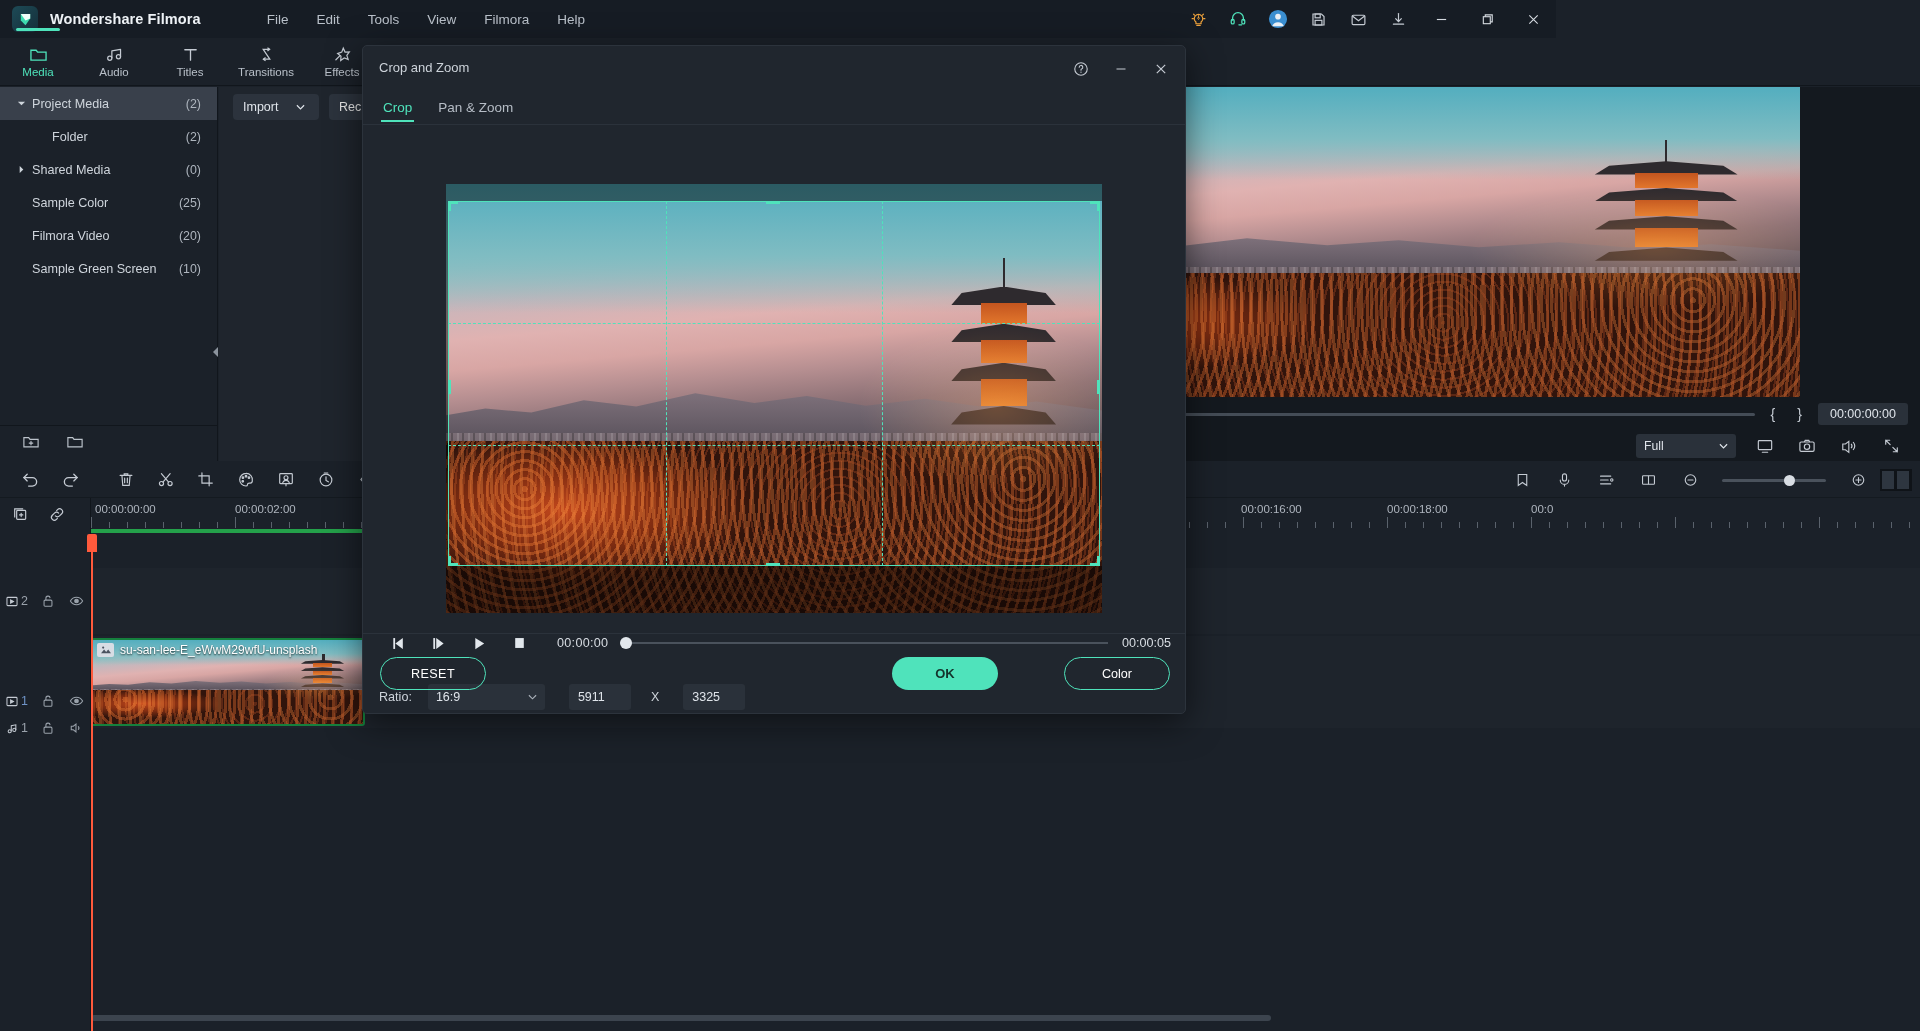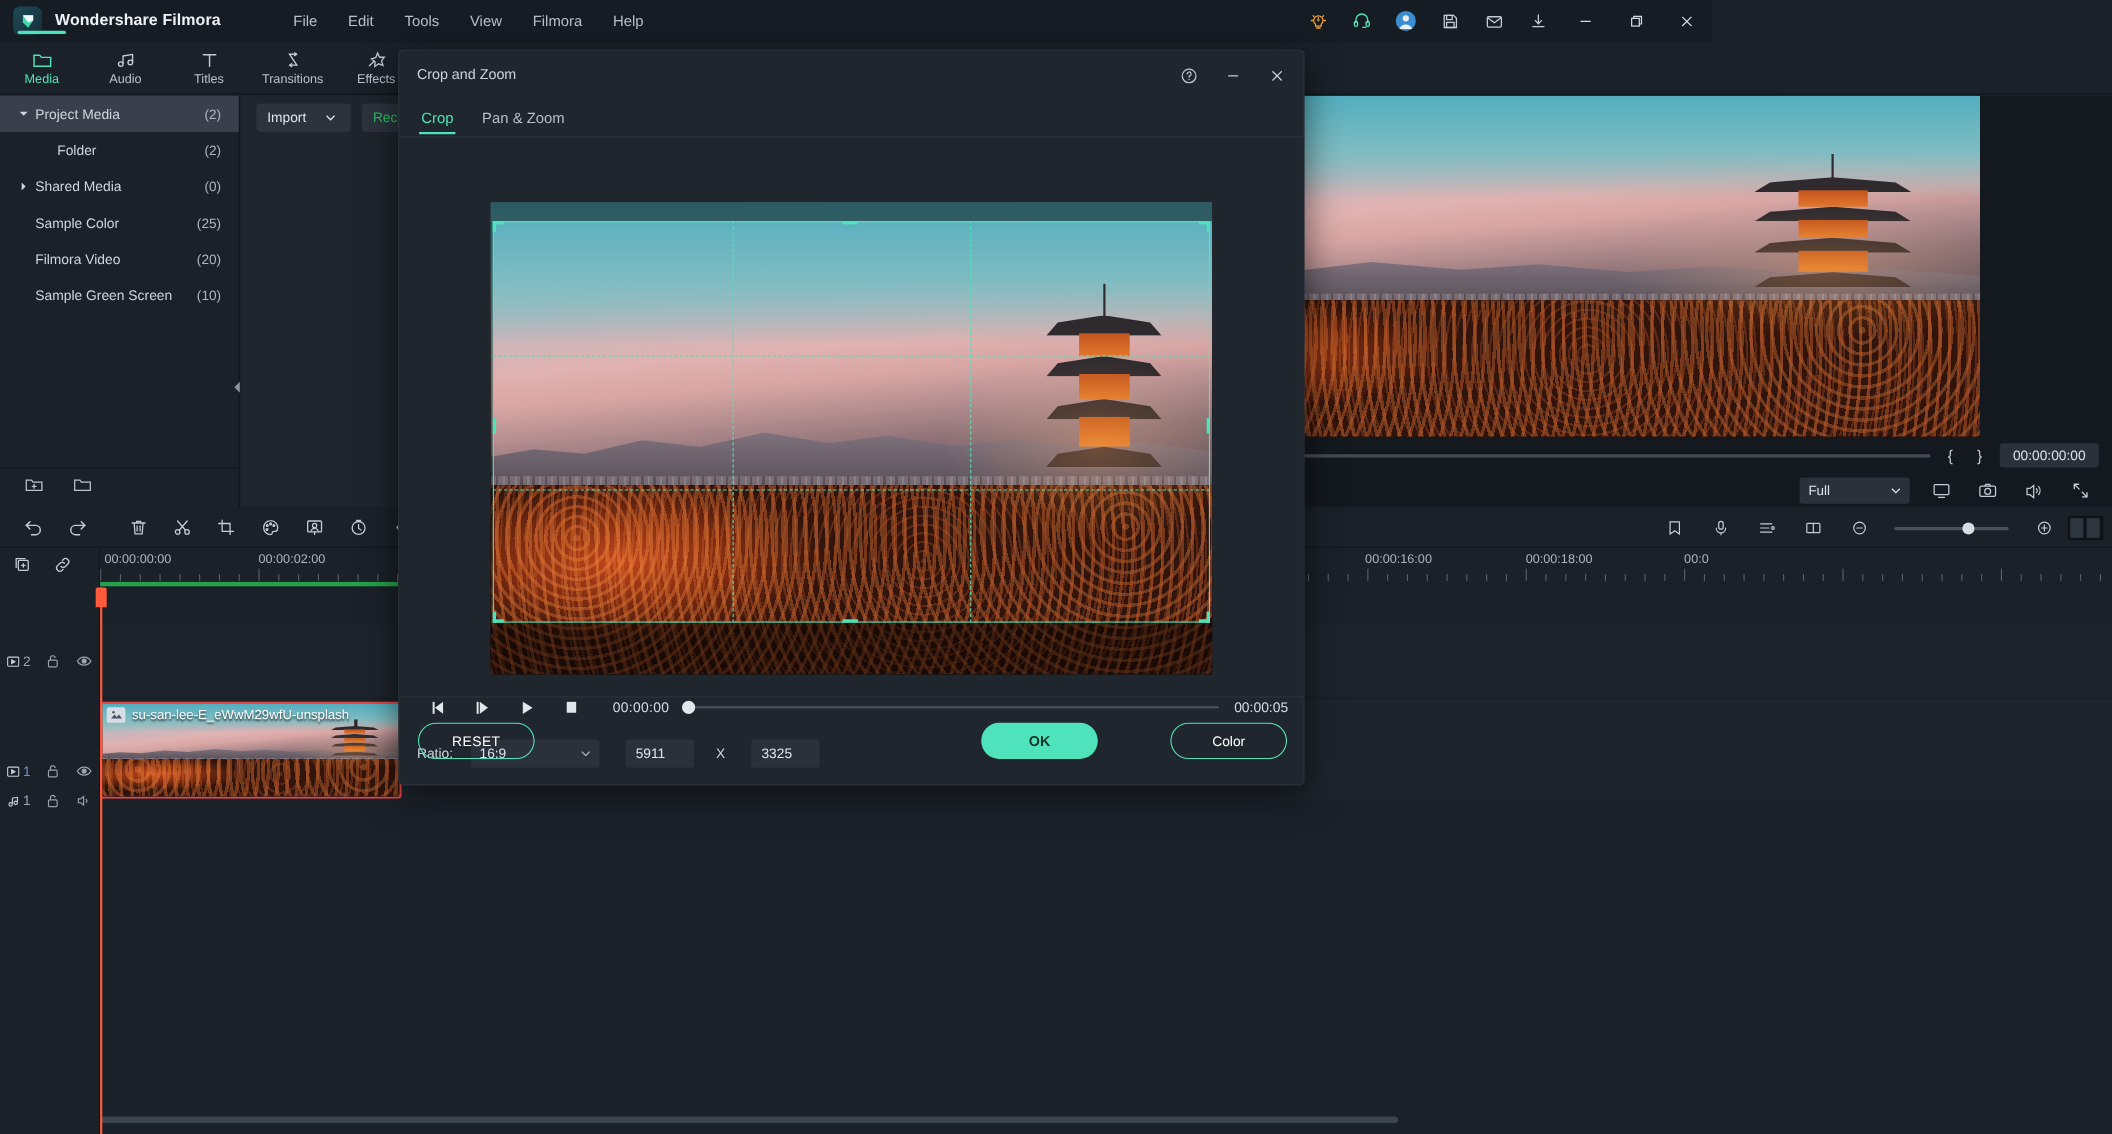--- a/index.html
+++ b/index.html
@@ -98,21 +98,21 @@
     height: 40px; display: flex; align-items: center; gap: 10px;
     padding: 0 14px;
   }
   .import-btn {
     height: 26px; min-width: 86px; background: #2c333d; border-radius: 4px;
     display: flex; align-items: center; padding: 0 10px; gap: 18px;
     font-size: 12.5px; color: #dfe4ea; cursor: pointer;
   }
   .rec-btn {
     height: 26px; background: #2c333d; border-radius: 4px; padding: 0 10px;
-    display: flex; align-items: center; font-size: 12.5px; color: #22c55e;
+    display: flex; align-items: center; font-size: 12.5px; color: #e5e5e5;
     cursor: pointer;
   }
   .import-tile {
     position: absolute; left: 242px; top: 130px; width: 114px; height: 86px;
     background: #171c23; border-radius: 4px; display: flex;
     align-items: center; justify-content: center; cursor: pointer;
   }
   .import-tile-label {
     position: absolute; left: 242px; top: 220px; width: 114px;
     text-align: center; font-size: 12.5px; color: #d6dbe2;
@@ -195,21 +195,21 @@
   }
   .rl-label { position: absolute; top: 5px; font-size: 11.5px; color: #aeb5be;
               white-space: nowrap; }
   .rl-tick { position: absolute; bottom: 6px; width: 1px; background: #5a626c; }
   .green-bar { position: absolute; left: 91px; top: 31px; width: 271px;
                height: 4px; background: #24a14a; }
   .tl-rows { position: absolute; left: 91px; top: 36px; width: 1829px;
              height: 497px; }
   .tl-row { position: absolute; left: 0; width: 1829px; }
   .clip {
-    position: absolute; border: 2px solid #ef4444; border-radius: 3px;
+    position: absolute; border: 2px solid #15803d; border-radius: 3px;
     overflow: hidden; background: #11161c;
   }
   .clip-label {
     position: absolute; left: 4px; top: 3px; display: flex;
     align-items: center; gap: 6px; font-size: 12px; color: #fff;
     text-shadow: 0 1px 2px rgba(0,0,0,.8); z-index: 3; white-space: nowrap;
   }
   .clip-thumb-icon {
     width: 17px; height: 14px; background: #d7dde4; border-radius: 2px;
     display:flex; align-items:center; justify-content:center;
@@ -271,21 +271,21 @@
   .pr-time { font-size: 12.6px; color: #d8dde3; margin: 0 12px 0 18px;
              letter-spacing: .3px; }
   .pr-track {
     flex: 1; height: 2px; background: #4a525c; margin-right: 14px;
     position: relative;
   }
   .pr-knob { position: absolute; left: 0; top: -5px; width: 12px; height: 12px;
              border-radius: 50%; background: #e2e7ec; }
   .pr-end { font-size: 12.6px; color: #d8dde3; margin-right: 16px; }
   .ratio-row {
-    position: absolute; left: 0; top: 540px; width: 824px; height: 40px;
+    position: absolute; left: 0; top: 552px; width: 824px; height: 40px;
     display: flex; align-items: center; padding-left: 16px; gap: 10px;
   }
   .ratio-label { font-size: 12.6px; color: #cdd3da; margin-right: 6px; }
   .ratio-select {
     width: 117px; height: 26px; background: #2a313a; border-radius: 3px;
     display: flex; align-items: center; justify-content: space-between;
     padding: 0 8px; font-size: 12.5px; color: #dfe4ea; cursor: pointer;
   }
   .num-input {
     width: 62px; height: 26px; background: #2a313a; border-radius: 3px;

